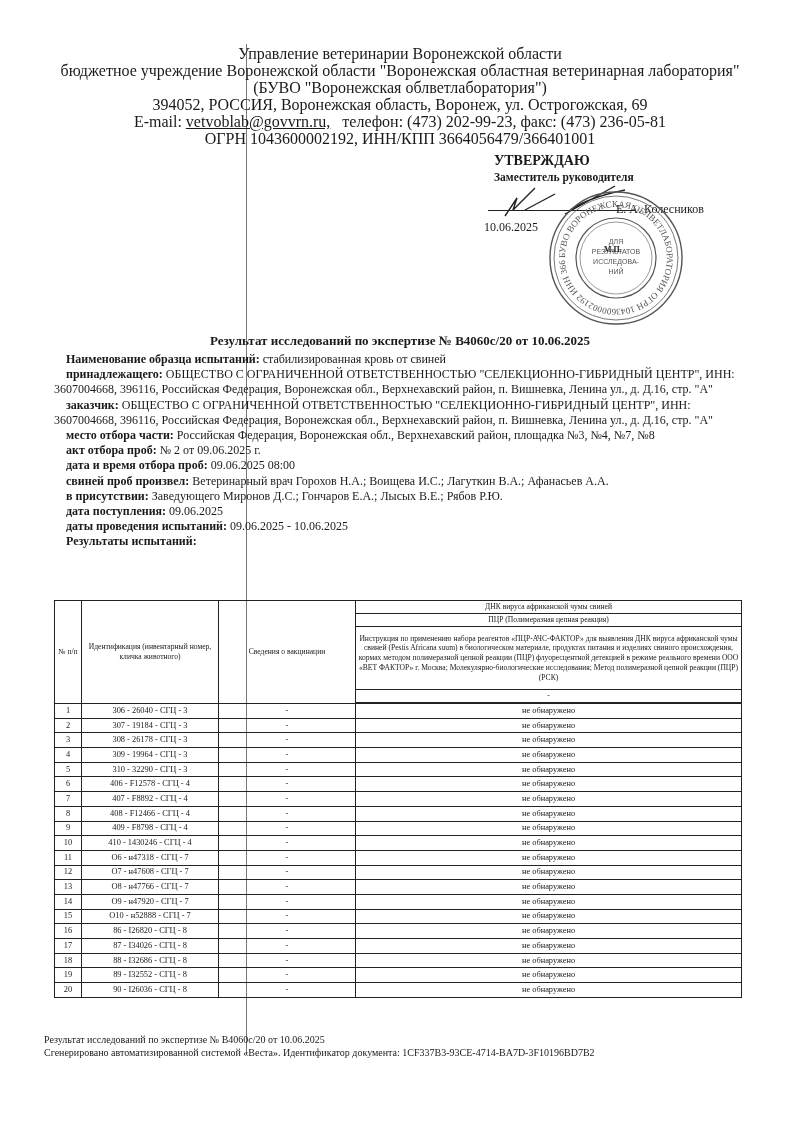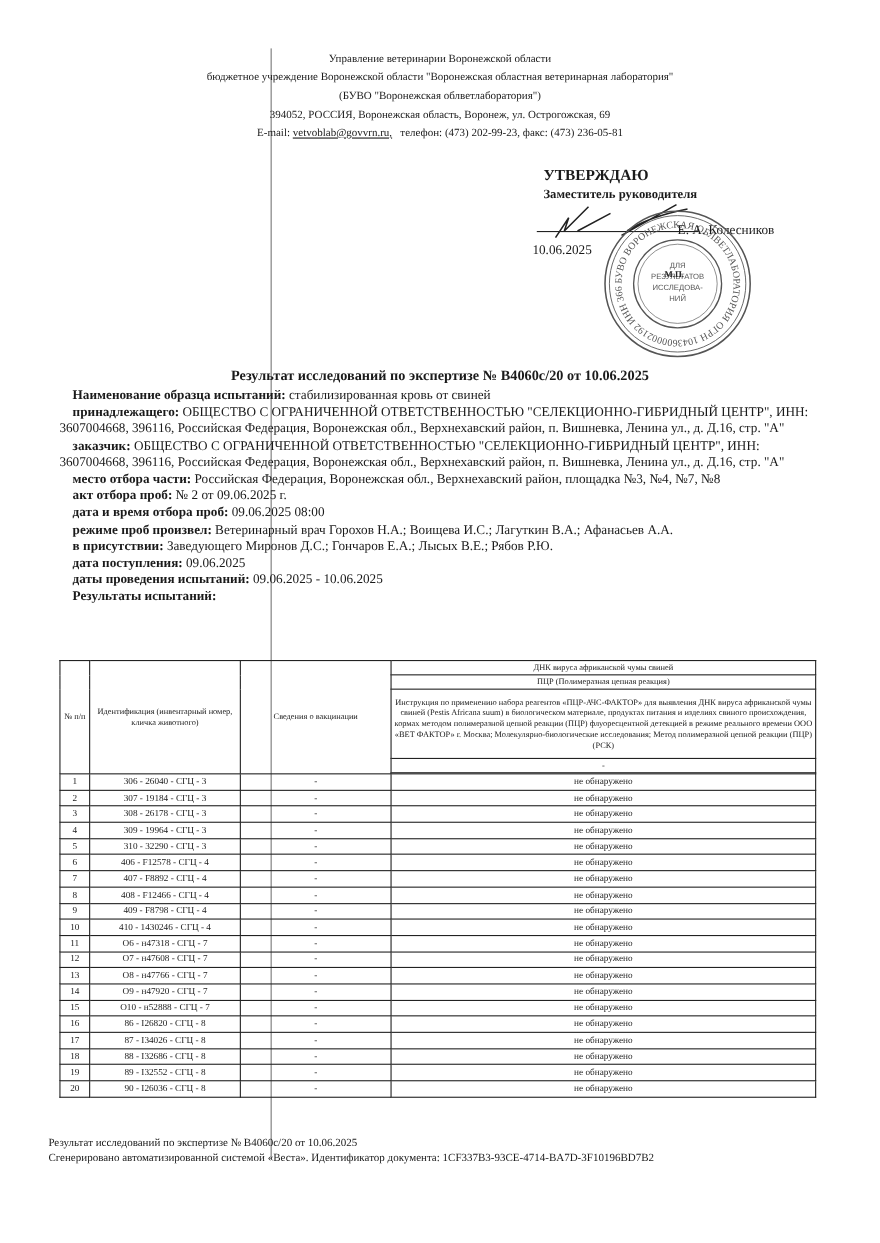--- a/index.html
+++ b/index.html
@@ -1,20 +1,20 @@
 <!DOCTYPE html>
 <html><head>
 <meta charset="utf-8">
 <style>
   html, body { margin:0; padding:0; }
   body { width:800px; height:1130px; background:#ffffff; position:relative; overflow:hidden;
          font-family:"Liberation Serif", serif; color:#1a1a1a; }
   .page { position:absolute; left:0; top:0; width:800px; height:1130px; }
   .scanline { position:absolute; left:246px; top:44px; width:1px; height:1010px; background:#555; opacity:.8; }
-  .center { position:absolute; left:0; width:800px; text-align:center; font-size:10px; line-height:17px; }
+  .center { position:absolute; left:0; width:800px; text-align:center; font-size:16px; line-height:17px; }
   .hdr1 { top:45px; }
   .approve { position:absolute; left:494px; top:152px; font-size:12px; line-height:17px; }
   .approve .t1 { font-weight:bold; font-size:14px; }
   .approve .t2 { font-weight:bold; font-size:11.5px; }
   .sigline { position:absolute; left:488px; top:210px; width:148px; height:1px; background:#222; }
   .signame { position:absolute; left:616px; top:202px; font-size:12px; }
   .sigdate { position:absolute; left:484px; top:220px; font-size:12px; }
   .signature { position:absolute; left:495px; top:180px; }
   .stamp { position:absolute; left:548px; top:190px; width:136px; height:136px; }
   .title { position:absolute; top:333px; left:0; width:800px; text-align:center; font-weight:bold; font-size:13px; }
@@ -37,20 +37,21 @@
   <div class="center hdr1">
     <div>Управление ветеринарии Воронежской области</div>
     <div>бюджетное учреждение Воронежской области "Воронежская областная ветеринарная лаборатория"</div>
     <div>(БУВО "Воронежская облветлаборатория")</div>
     <div>394052, РОССИЯ, Воронежская область, Воронеж, ул. Острогожская, 69</div>
     <div>
       <span>E-mail:</span>
       <span class="link">vetvoblab@govvrn.ru,</span>
       &nbsp;&nbsp;<span>телефон: (473) 202-99-23, факс: (473) 236-05-81</span>
     </div>
+    <div>ОГРН 1043600002192, ИНН/КПП 3664056479/366401001</div>
   </div>
 
   <div class="approve">
     <div class="t1">УТВЕРЖДАЮ</div>
     <div class="t2">Заместитель руководителя</div>
   </div>
 
   <svg class="signature" width="140" height="40" viewBox="0 0 140 40">
     <path d="M10 36 L22 18 L18 30 L40 8 M30 30 L60 14 M70 34 L120 6 M75 30 C90 20 110 14 130 10" stroke="#222" stroke-width="1.4" fill="none"></path>
   </svg>
@@ -76,21 +77,21 @@
 
   <div class="title">Результат исследований по экспертизе № В4060с/20 от 10.06.2025</div>
 
   <div class="info">
     <div><b>Наименование образца испытаний:</b><span> стабилизированная кровь от свиней</span></div>
     <div><b>принадлежащего:</b><span> ОБЩЕСТВО С ОГРАНИЧЕННОЙ ОТВЕТСТВЕННОСТЬЮ "СЕЛЕКЦИОННО-ГИБРИДНЫЙ ЦЕНТР", ИНН: 3607004668, 396116, Российская Федерация, Воронежская обл., Верхнехавский район, п. Вишневка, Ленина ул., д. Д.16, стр. "А"</span></div>
     <div><b>заказчик:</b><span> ОБЩЕСТВО С ОГРАНИЧЕННОЙ ОТВЕТСТВЕННОСТЬЮ "СЕЛЕКЦИОННО-ГИБРИДНЫЙ ЦЕНТР", ИНН: 3607004668, 396116, Российская Федерация, Воронежская обл., Верхнехавский район, п. Вишневка, Ленина ул., д. Д.16, стр. "А"</span></div>
     <div><b>место отбора части:</b><span> Российская Федерация, Воронежская обл., Верхнехавский район, площадка №3, №4, №7, №8</span></div>
     <div><b>акт отбора проб:</b><span> № 2 от 09.06.2025 г.</span></div>
     <div><b>дата и время отбора проб:</b><span> 09.06.2025 08:00</span></div>
-    <div><b>режиме проб произвел:</b><span> Ветеринарный врач Горохов Н.А.; Воищева И.С.; Лагуткин В.А.; Афанасьев А.А.</span></div>
+    <div><b>свиней проб произвел:</b><span> Ветеринарный врач Горохов Н.А.; Воищева И.С.; Лагуткин В.А.; Афанасьев А.А.</span></div>
     <div><b>в присутствии:</b><span> Заведующего Миронов Д.С.; Гончаров Е.А.; Лысых В.Е.; Рябов Р.Ю.</span></div>
     <div><b>дата поступления:</b><span> 09.06.2025</span></div>
     <div><b>даты проведения испытаний:</b><span> 09.06.2025 - 10.06.2025</span></div>
     <div><b>Результаты испытаний:</b></div>
   </div>
 
   <table class="res">
     <colgroup>
         <col style="width:27px">
         <col style="width:137px">

